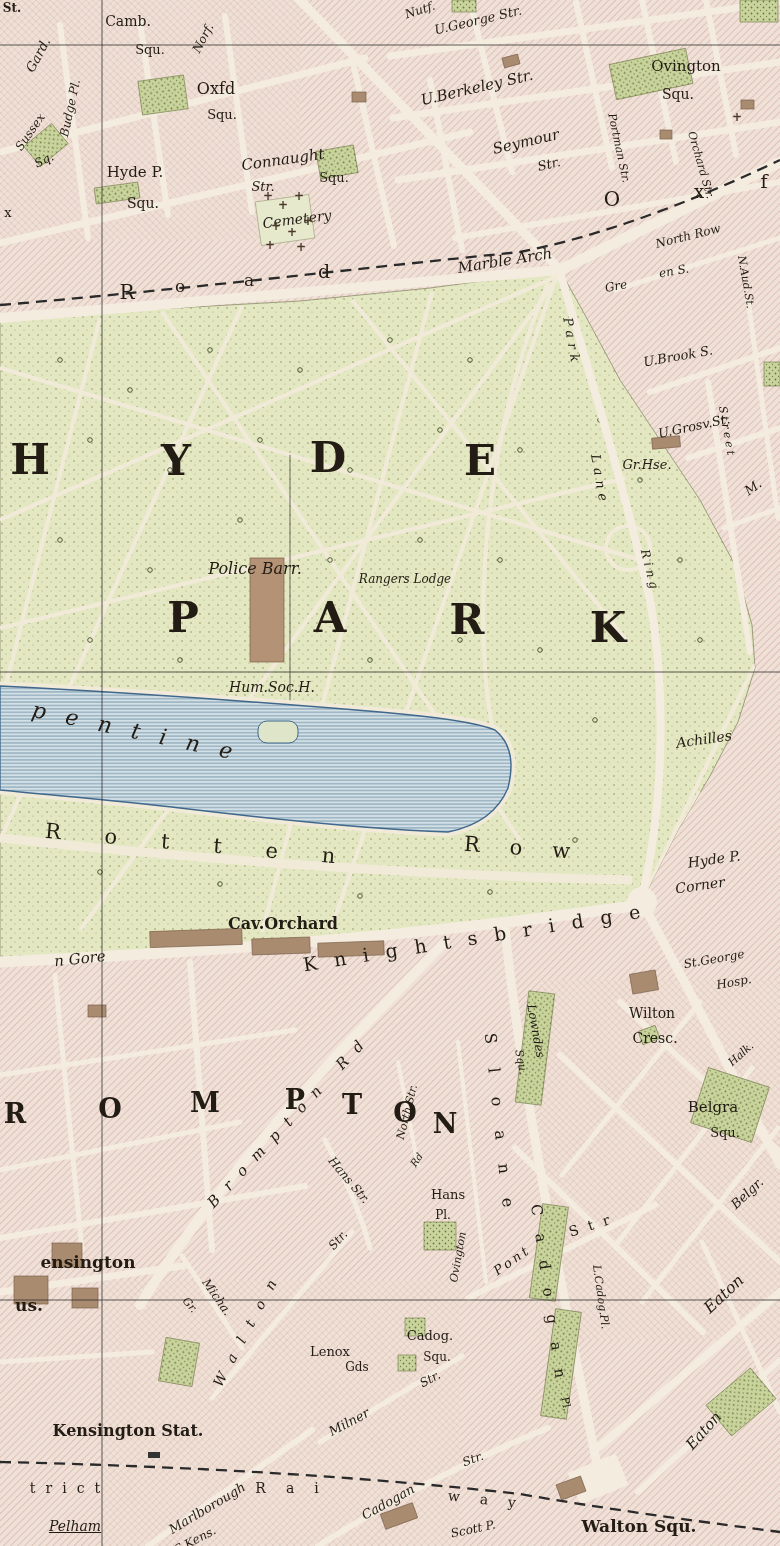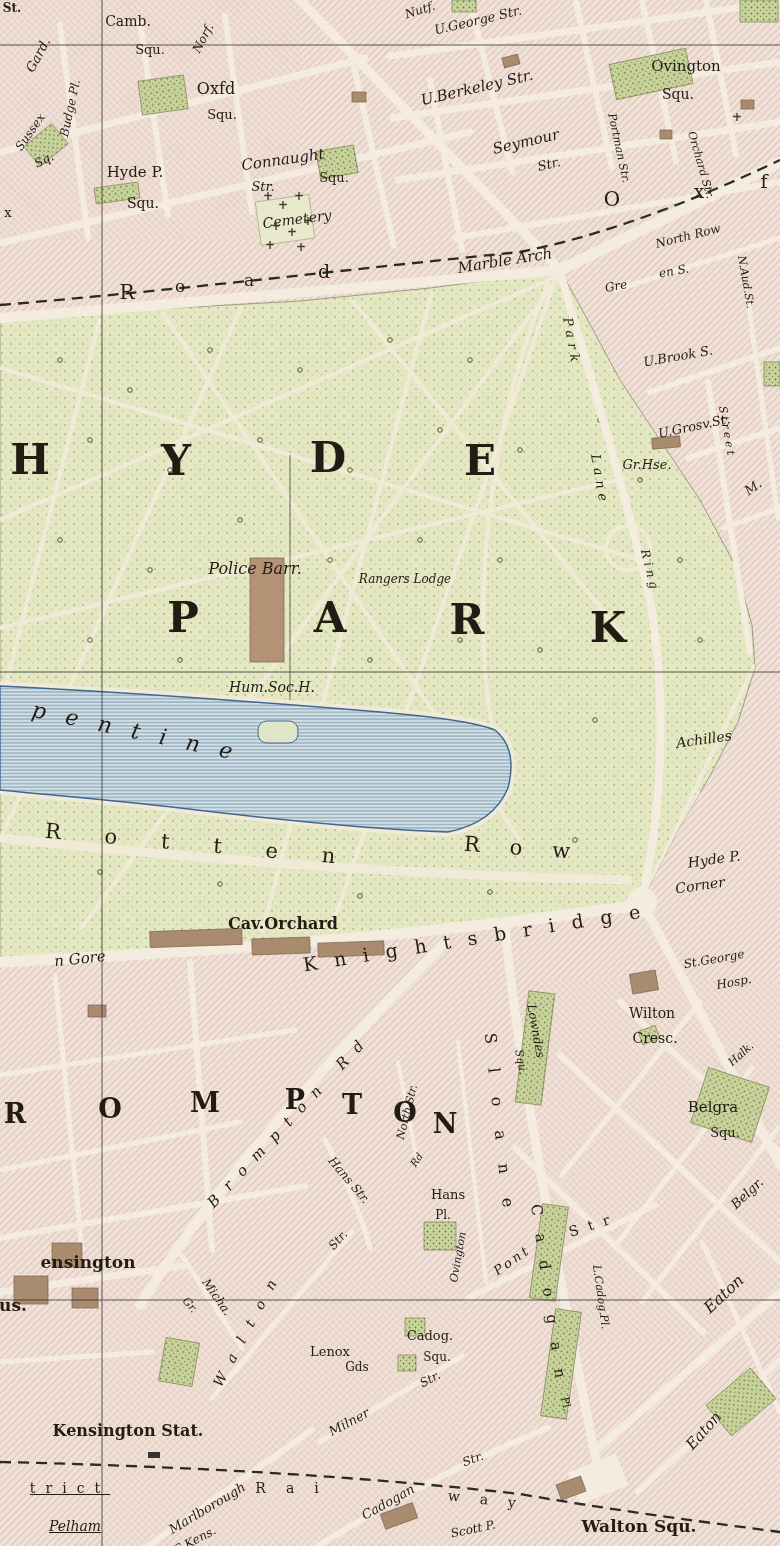--- a/index.html
+++ b/index.html
@@ -337,23 +337,23 @@
       <div class="lbl it" style="left: 190px; top: 1305px; font-size: 11px; transform: translate(-50%, -50%) rotate(50deg);">Gr.</div>
       <div class="lbl" style="left: 330px; top: 1351px; font-size: 13px; transform: translate(-50%, -50%) rotate(0deg);">Lenox</div>
       <div class="lbl" style="left: 357px; top: 1367px; font-size: 12px; transform: translate(-50%, -50%) rotate(0deg);">Gds</div>
       <div class="lbl" style="left: 430px; top: 1335px; font-size: 13px; transform: translate(-50%, -50%) rotate(0deg);">Cadog.</div>
       <div class="lbl" style="left: 437px; top: 1357px; font-size: 12px; transform: translate(-50%, -50%) rotate(0deg);">Squ.</div>
       <div class="lbl it" style="left: 349px; top: 1422px; font-size: 13px; transform: translate(-50%, -50%) rotate(-28deg);">Milner</div>
       <div class="lbl it" style="left: 430px; top: 1379px; font-size: 12px; transform: translate(-50%, -50%) rotate(-28deg);">Str.</div>
       <div class="lbl it" style="left: 248px; top: 1327px; font-size: 14px; letter-spacing: 14px; transform: translate(-50%, -50%) rotate(-62deg);">Walton</div>
       <div class="lbl it" style="left: 338px; top: 1240px; font-size: 12px; transform: translate(-50%, -50%) rotate(-48deg);">Str.</div>
       <div class="lbl b" style="left: 88px; top: 1262px; font-size: 17px; transform: translate(-50%, -50%) rotate(0deg);">ensington</div>
-      <div class="lbl b" style="left: 13px; top: 1305px; font-size: 17px; transform: translate(-50%, -50%) rotate(0deg);">us.</div>
+      <div class="lbl b" style="left: 29px; top: 1305px; font-size: 17px; transform: translate(-50%, -50%) rotate(0deg);">us.</div>
       <div class="lbl b" style="left: 128px; top: 1431px; font-size: 16px; transform: translate(-50%, -50%) rotate(0deg);">Kensington Stat.</div>
-      <div class="lbl" style="left: 70px; top: 1488px; font-size: 14px; letter-spacing: 10px; transform: translate(-50%, -50%) rotate(0deg); text-decoration: underline;">trict</div>
+      <div class="lbl" style="left: 70px; top: 1488px; font-size: 14px; letter-spacing: 10px; transform: translate(-50%, -50%) rotate(0deg);">trict</div>
       <div class="lbl" style="left: 297px; top: 1488px; font-size: 14px; letter-spacing: 20px; transform: translate(-50%, -50%) rotate(0deg);">Rai</div>
       <div class="lbl" style="left: 492px; top: 1500px; font-size: 14px; letter-spacing: 20px; transform: translate(-50%, -50%) rotate(6deg);">way</div>
       <div class="lbl it u" style="left: 75px; top: 1526px; font-size: 14px; transform: translate(-50%, -50%) rotate(0deg);">Pelham</div>
       <div class="lbl it" style="left: 207px; top: 1508px; font-size: 13px; transform: translate(-50%, -50%) rotate(-31deg);">Marlborough</div>
       <div class="lbl it" style="left: 195px; top: 1540px; font-size: 12px; transform: translate(-50%, -50%) rotate(-28deg);">S.Kens.</div>
       <div class="lbl it" style="left: 388px; top: 1502px; font-size: 13px; transform: translate(-50%, -50%) rotate(-29deg);">Cadogan</div>
       <div class="lbl it" style="left: 473px; top: 1459px; font-size: 12px; transform: translate(-50%, -50%) rotate(-20deg);">Str.</div>
       <div class="lbl it" style="left: 473px; top: 1529px; font-size: 12px; transform: translate(-50%, -50%) rotate(-12deg);">Scott P.</div>
       <div class="lbl b" style="left: 639px; top: 1526px; font-size: 17px; transform: translate(-50%, -50%) rotate(0deg);">Walton Squ.</div>
       <div class="lbl it" style="left: 724px; top: 1294px; font-size: 16px; transform: translate(-50%, -50%) rotate(-43deg);">Eaton</div>

